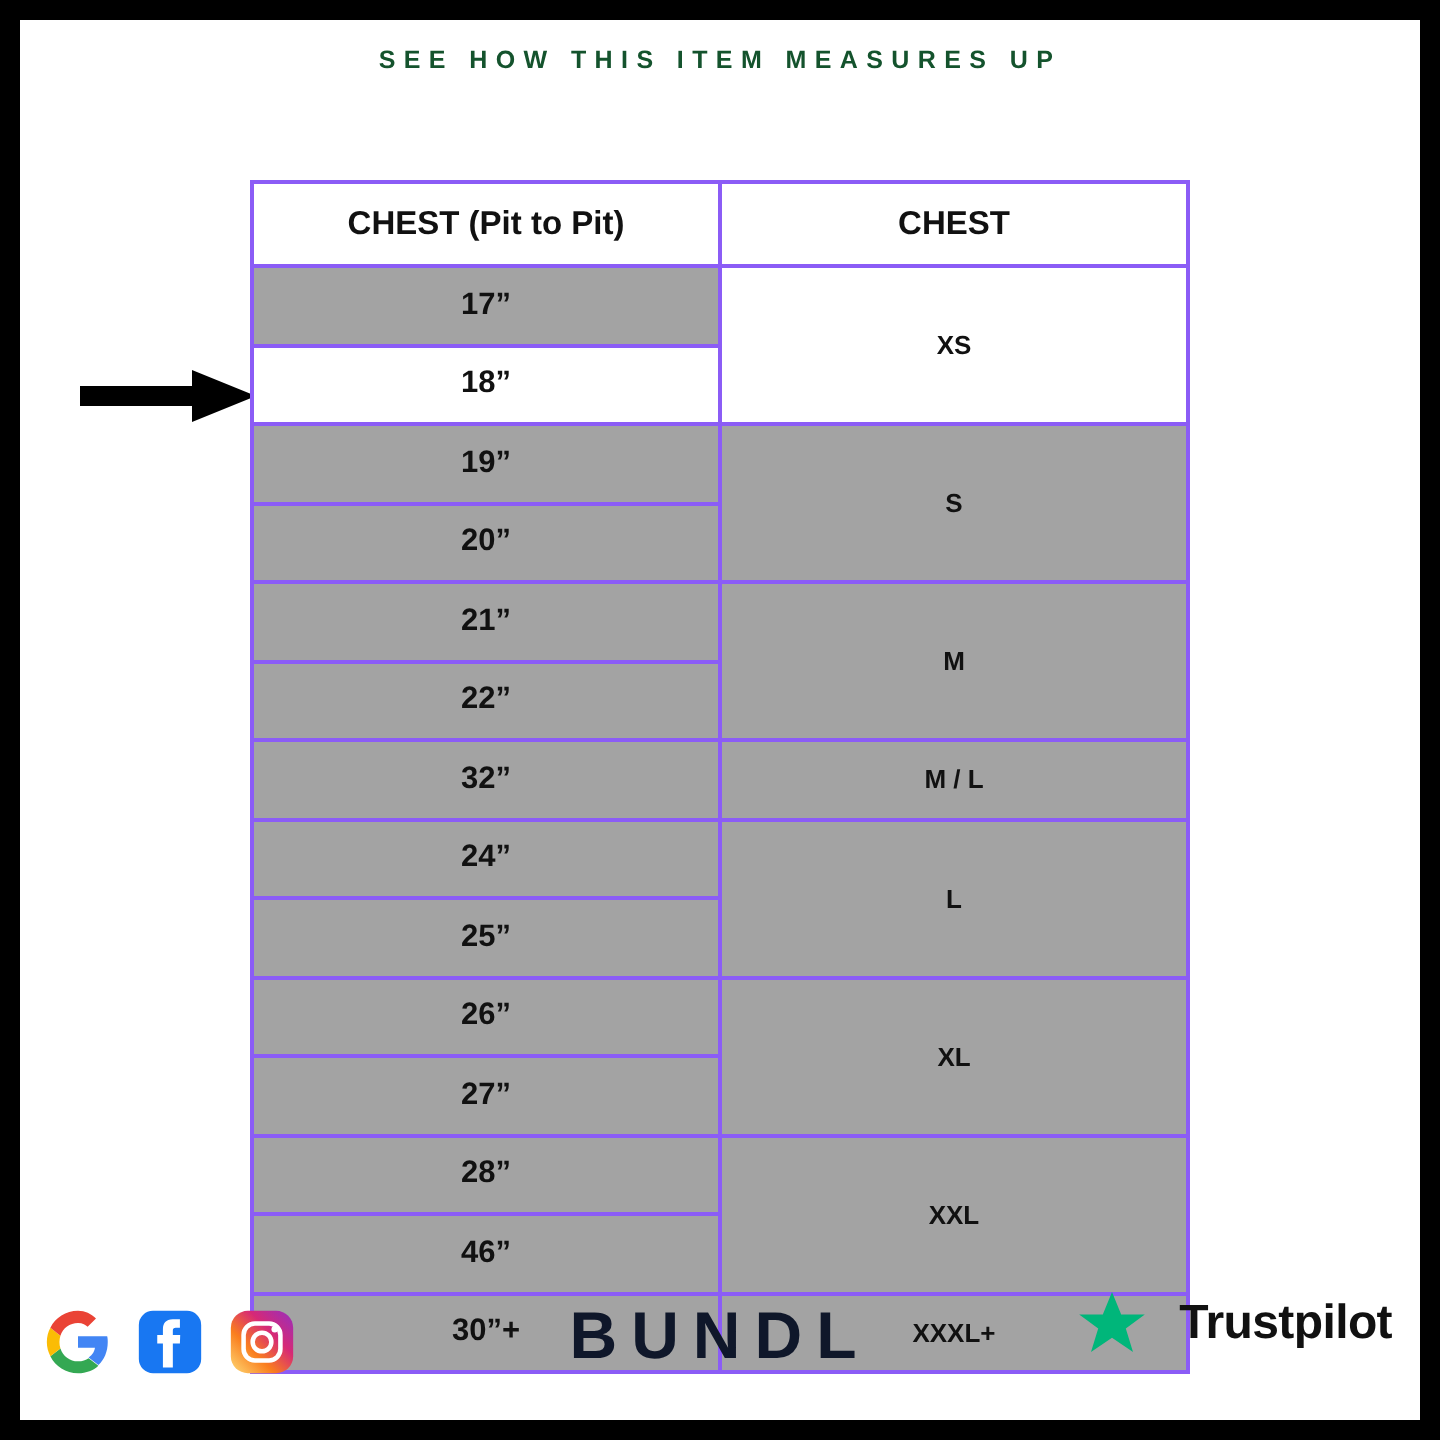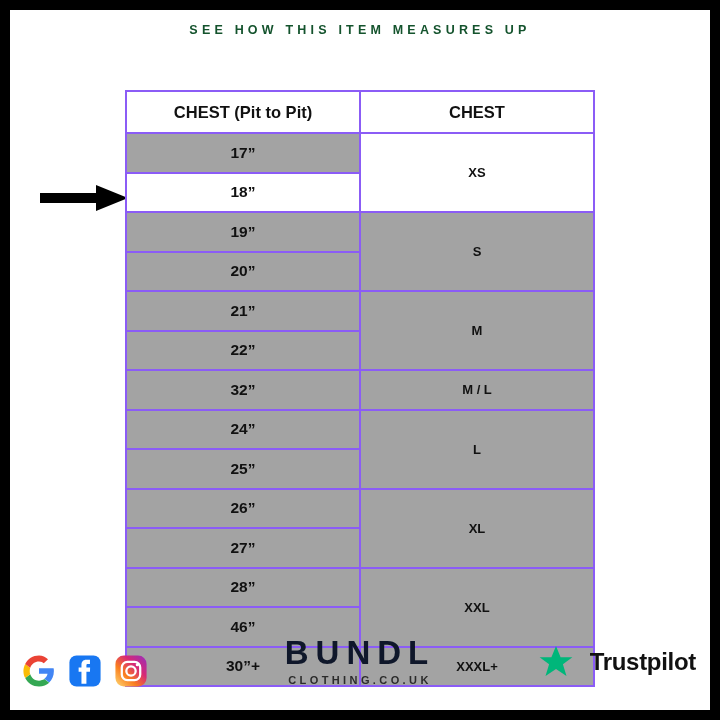--- a/index.html
+++ b/index.html
@@ -244,21 +244,20 @@
         </defs>
         <rect x="2" y="2" width="44" height="44" rx="12" fill="url(#ig)"></rect>
         <rect x="11" y="11" width="26" height="26" rx="8" fill="none" stroke="#ffffff" stroke-width="3.2"></rect>
         <circle cx="24" cy="24" r="6.6" fill="none" stroke="#ffffff" stroke-width="3.2"></circle>
         <circle cx="33" cy="15" r="2.3" fill="#ffffff"></circle>
       </svg>
     </div>
 
     <div class="brand">
       <div class="brand-name">BUNDL</div>
-      <div class="brand-sub">CLOTHING.CO.UK</div>
     </div>
 
     <div class="trustpilot">
       <svg width="36" height="36" viewBox="0 0 36 36">
         <polygon points="18,2 22.6,13.2 34.4,13.2 24.9,20.3 28.5,32 18,24.9 7.5,32 11.1,20.3 1.6,13.2 13.4,13.2" fill="#00b67a"></polygon>
       </svg>
       <span class="tp-label">Trustpilot</span>
     </div>
 
   </div>

